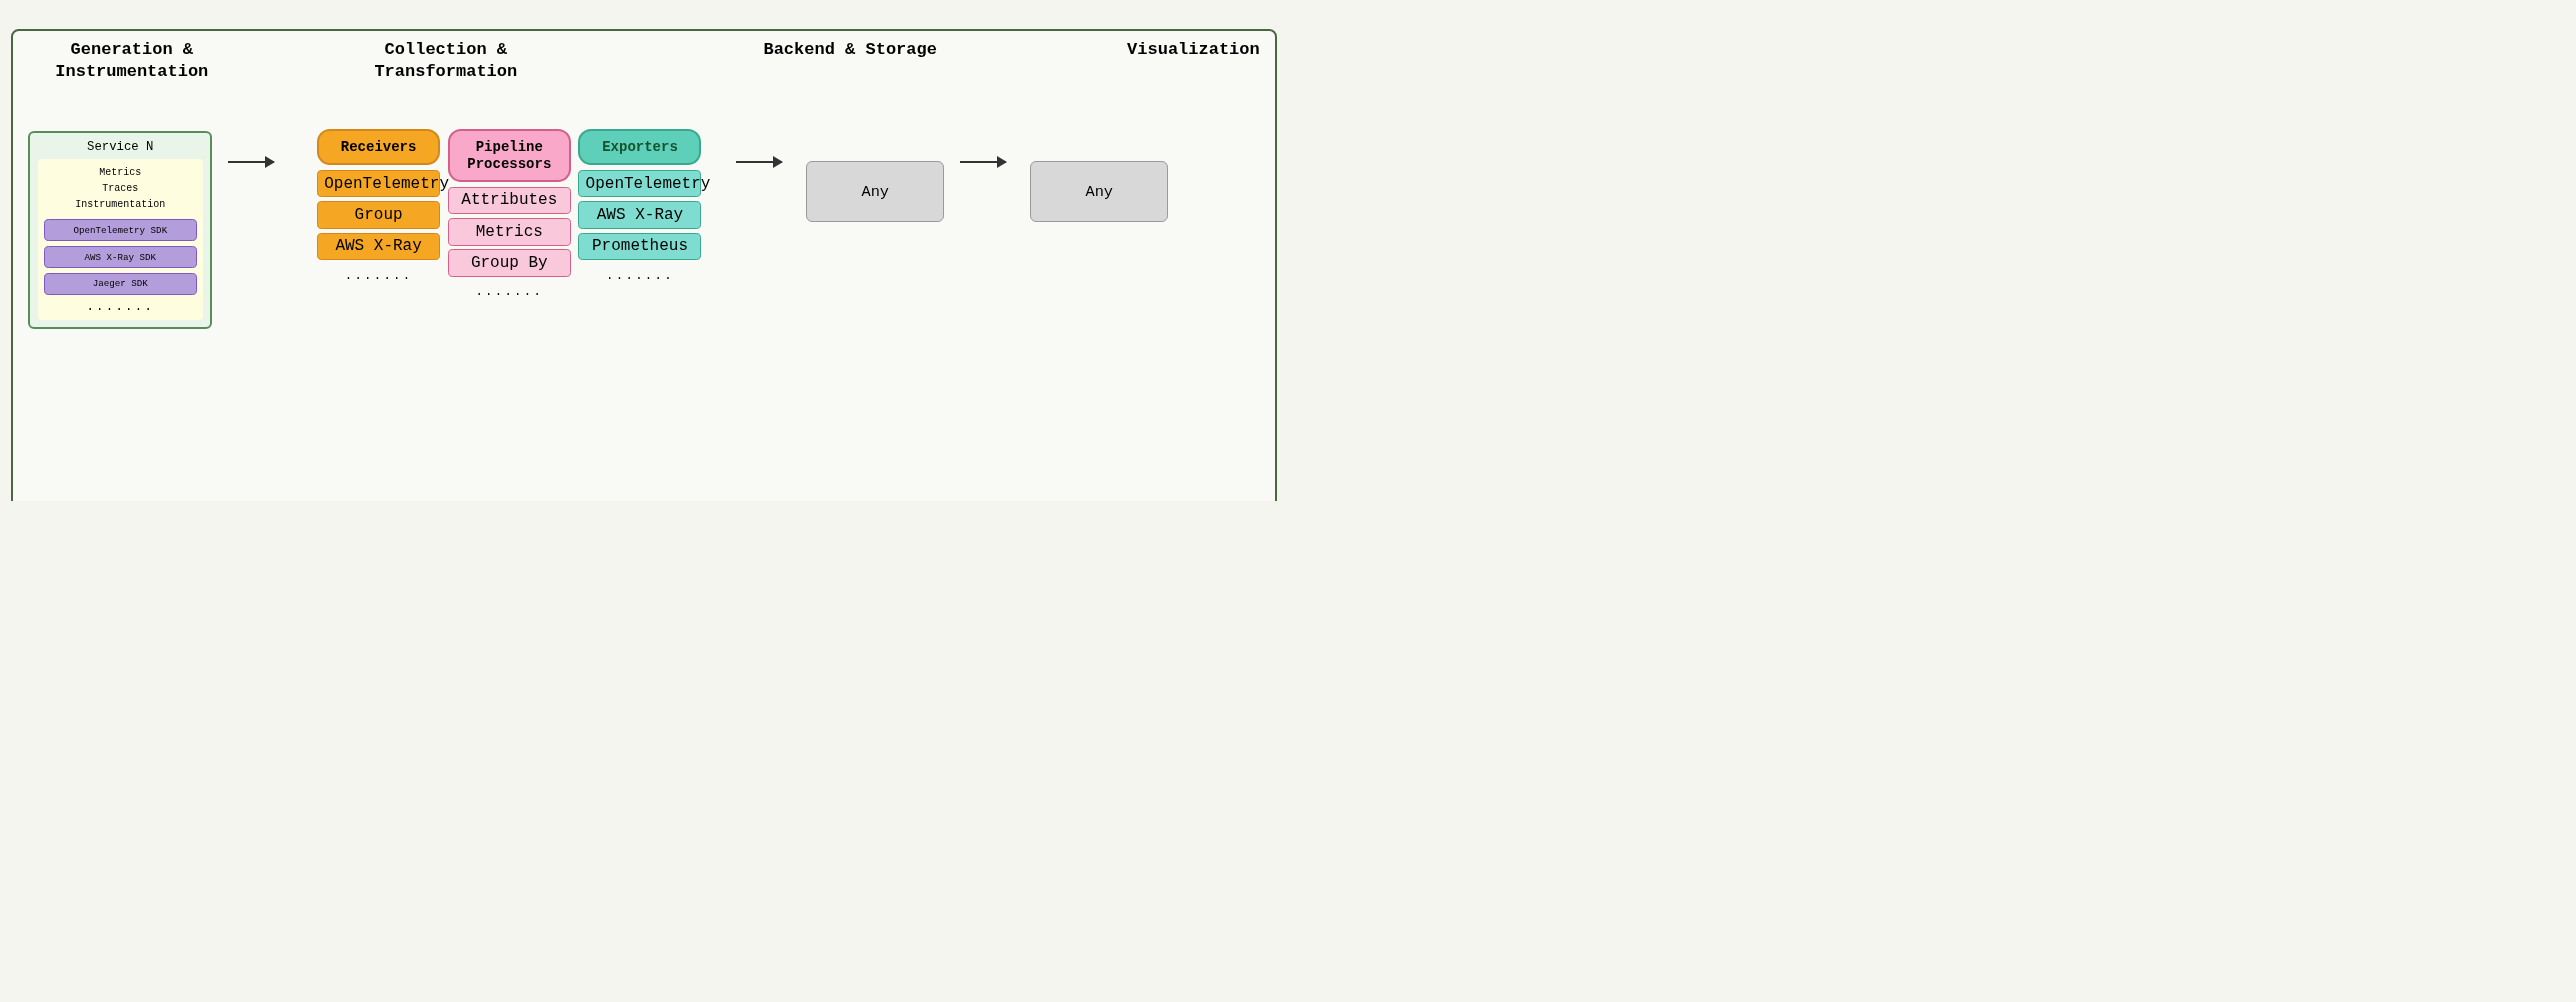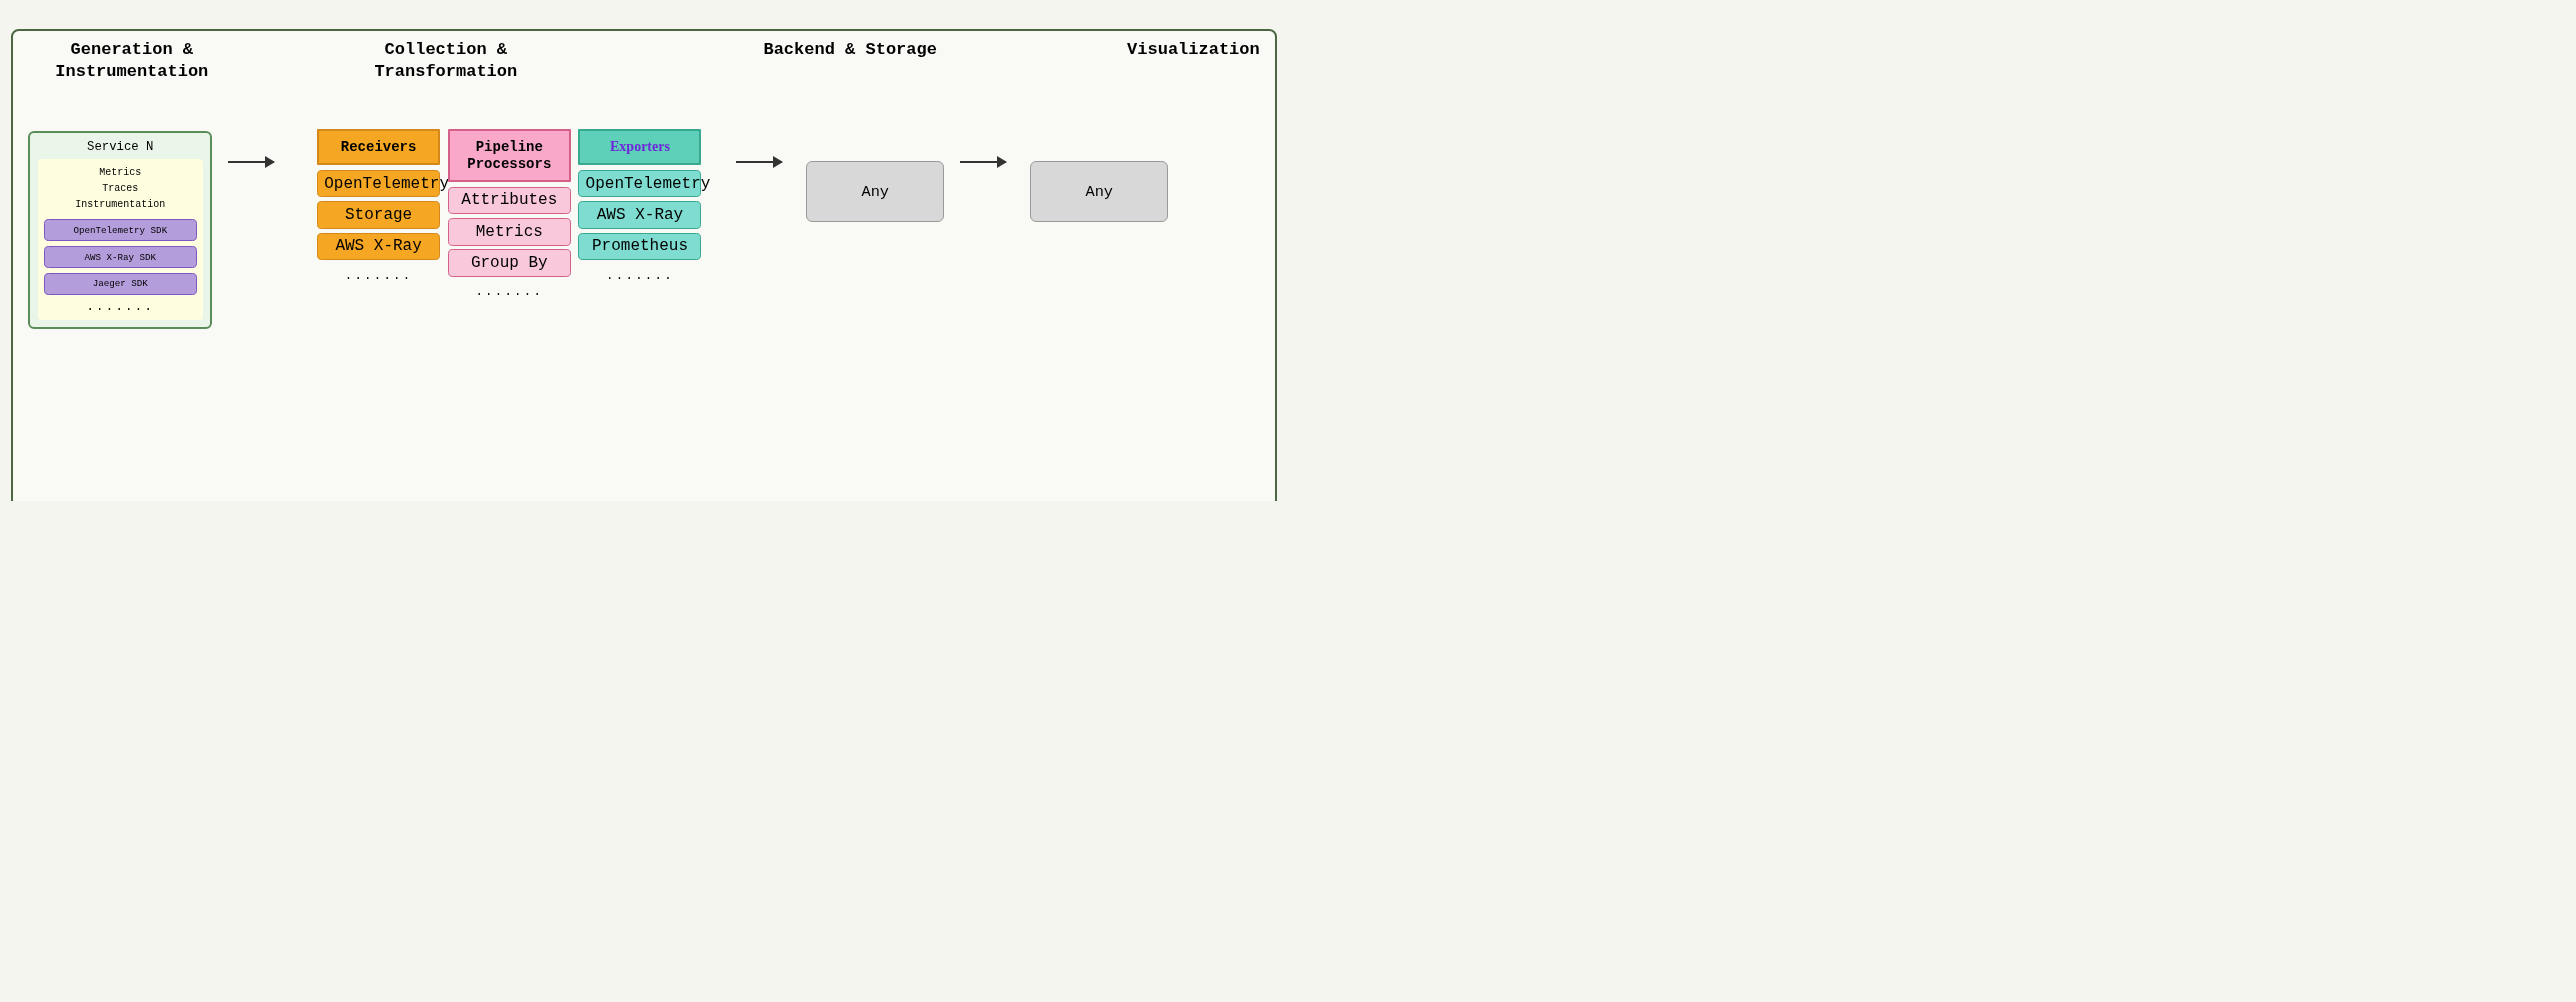--- a/index.html
+++ b/index.html
@@ -160,42 +160,41 @@
     }
 
     .col-header {
       text-align: center;
       font-size: 14px;
       font-weight: bold;
       font-family: 'Courier New', Courier, monospace;
       line-height: 1.2;
       padding: 7.7px 6.1px;
       border: 2.3px solid;
-      border-radius: 1px;
+      border-radius: 13px;
       width: 100%;
       margin-bottom: 4.6px;
     }
 
     .col-header-receivers {
       background: #f5a623;
       border-color: #d4881a;
       color: #000;
     }
 
     .col-header-pipeline {
       background: #f9a8c9;
       border-color: #d4608a;
       color: #000;
     }
 
     .col-header-exporters {
       background: #5ecfb8;
       border-color: #38a88e;
-      color: #6d28d9;
-      font-family: Liberation Serif, serif;
+      color: #14532d;
     }
 
     .col-item {
       text-align: center;
       font-size: 16px;
       font-family: 'Courier New', Courier, monospace;
       padding: 3.8px 6.1px;
       border: 1.5px solid;
       border-radius: 4.6px;
       width: 100%;
@@ -279,21 +278,21 @@
     </div>
 
     <div style="display:flex;flex-direction:column;align-items:center;width:422px;flex-shrink:0;">
 
 
       <div class="pipeline-columns">
 
         <div class="pipeline-col">
           <div class="col-header col-header-receivers">Receivers</div>
           <div class="col-item col-item-orange">OpenTelemetry</div>
-          <div class="col-item col-item-orange">Storage</div>
+          <div class="col-item col-item-orange">Group</div>
           <div class="col-item col-item-orange">AWS X-Ray</div>
           <div class="dotted-text">.......</div>
         </div>
 
         <div class="pipeline-col">
           <div class="col-header col-header-pipeline">Pipeline<br>Processors</div>
           <div class="col-item col-item-pink">Attributes</div>
           <div class="col-item col-item-pink">Metrics</div>
           <div class="col-item col-item-pink">Group By</div>
           <div class="dotted-text">.......</div>

